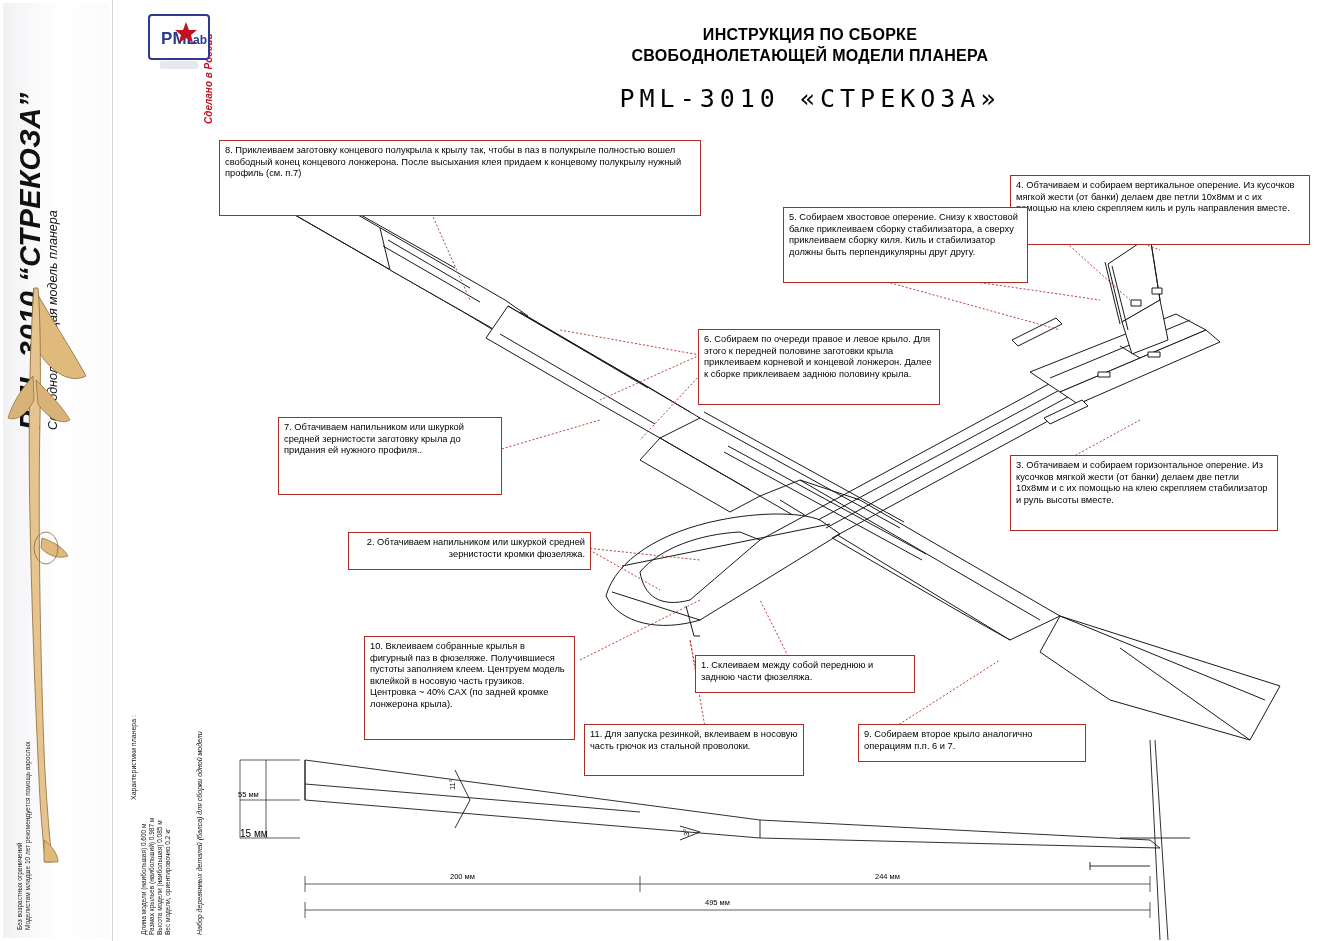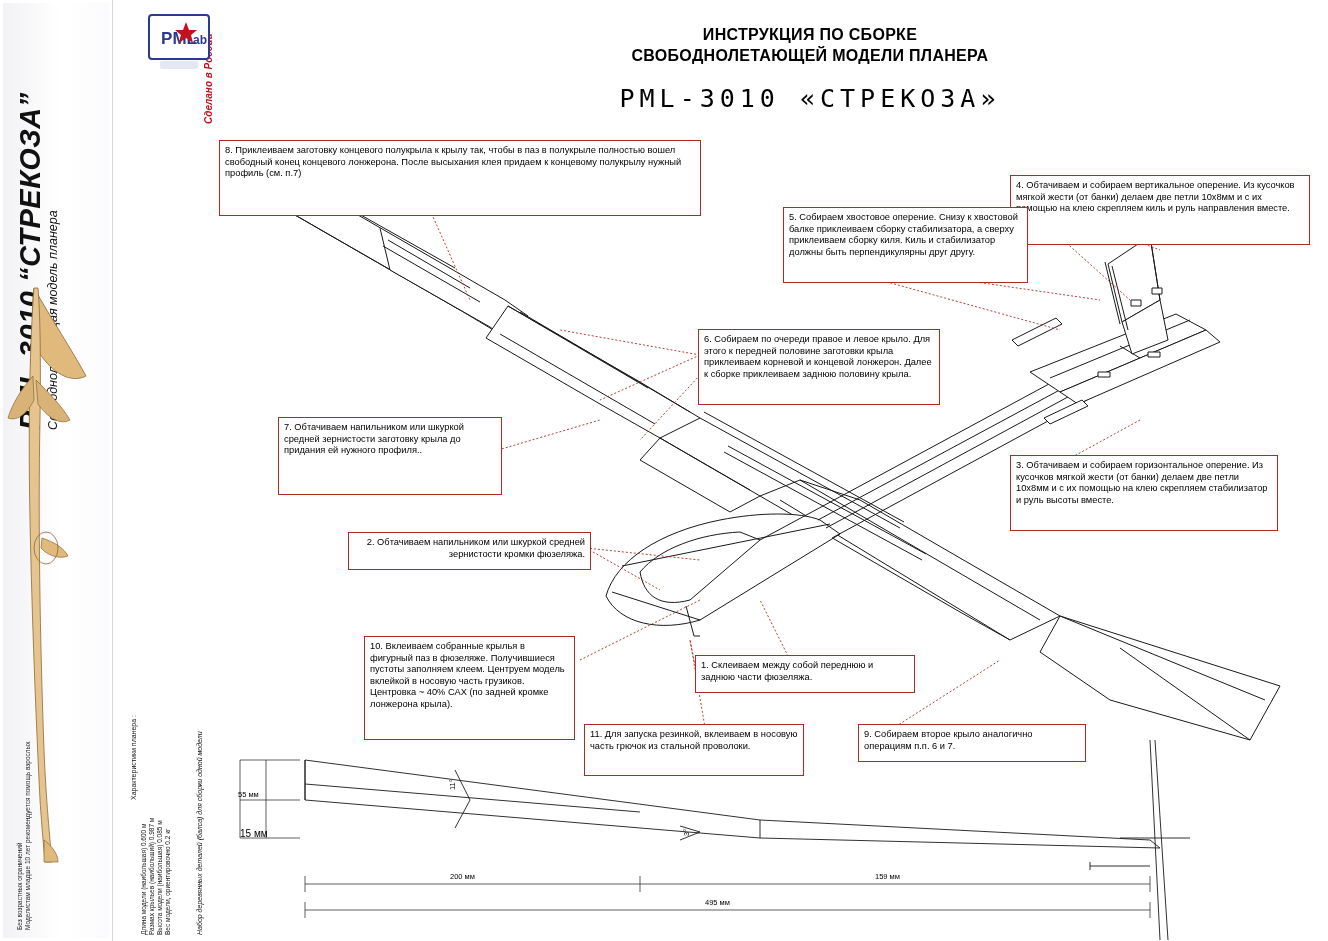--- a/index.html
+++ b/index.html
@@ -344,21 +344,21 @@
       <path d="M680 826 L700 832"></path>
       <path d="M680 840 L700 832"></path>
     </g>
   </svg>
 
   <div style="position:absolute;left:238px;top:790px;font-size:7.5px;color:#000">55 мм</div>
   <div style="position:absolute;left:240px;top:828px;font-size:10px;color:#000">15 мм</div>
   <div style="position:absolute;left:448px;top:790px;font-size:7.5px;color:#000;transform:rotate(-90deg);transform-origin:0 0;">11°</div>
   <div style="position:absolute;left:682px;top:836px;font-size:7.5px;color:#000;transform:rotate(-90deg);transform-origin:0 0;">3°</div>
   <div style="position:absolute;left:450px;top:872px;font-size:7.5px;color:#000">200 мм</div>
-  <div style="position:absolute;left:875px;top:872px;font-size:7.5px;color:#000">159 мм</div>
+  <div style="position:absolute;left:875px;top:872px;font-size:7.5px;color:#000">244 мм</div>
   <div style="position:absolute;left:705px;top:898px;font-size:7.5px;color:#000">495 мм</div>
 
   <div class="callout" style="left:219px; top:140px; width:482px; height:76px;">
     <span>8.  Приклеиваем заготовку концевого полукрыла к крылу так, чтобы в паз в полукрыле полностью вошел  свободный конец концевого лонжерона. После высыхания клея придаем к концевому полукрылу нужный профиль (см. п.7)</span>
   </div>
 
   <div class="callout" style="left:1010px; top:128px; width:300px; height:70px;margin-top:47px;">
     <span>4.  Обтачиваем и собираем вертикальное оперение. Из кусочков мягкой жести (от банки) делаем две петли 10х8мм и с их помощью на клею скрепляем киль и руль направления вместе.</span>
   </div>
 

